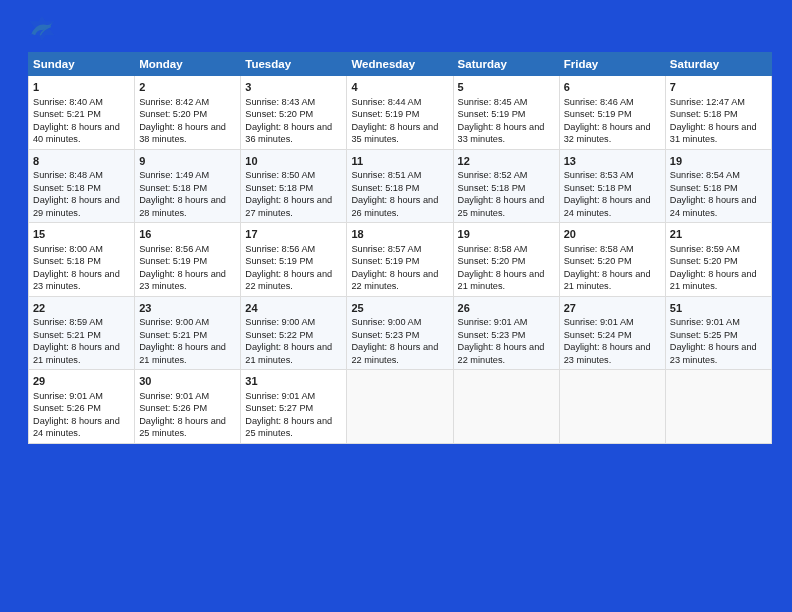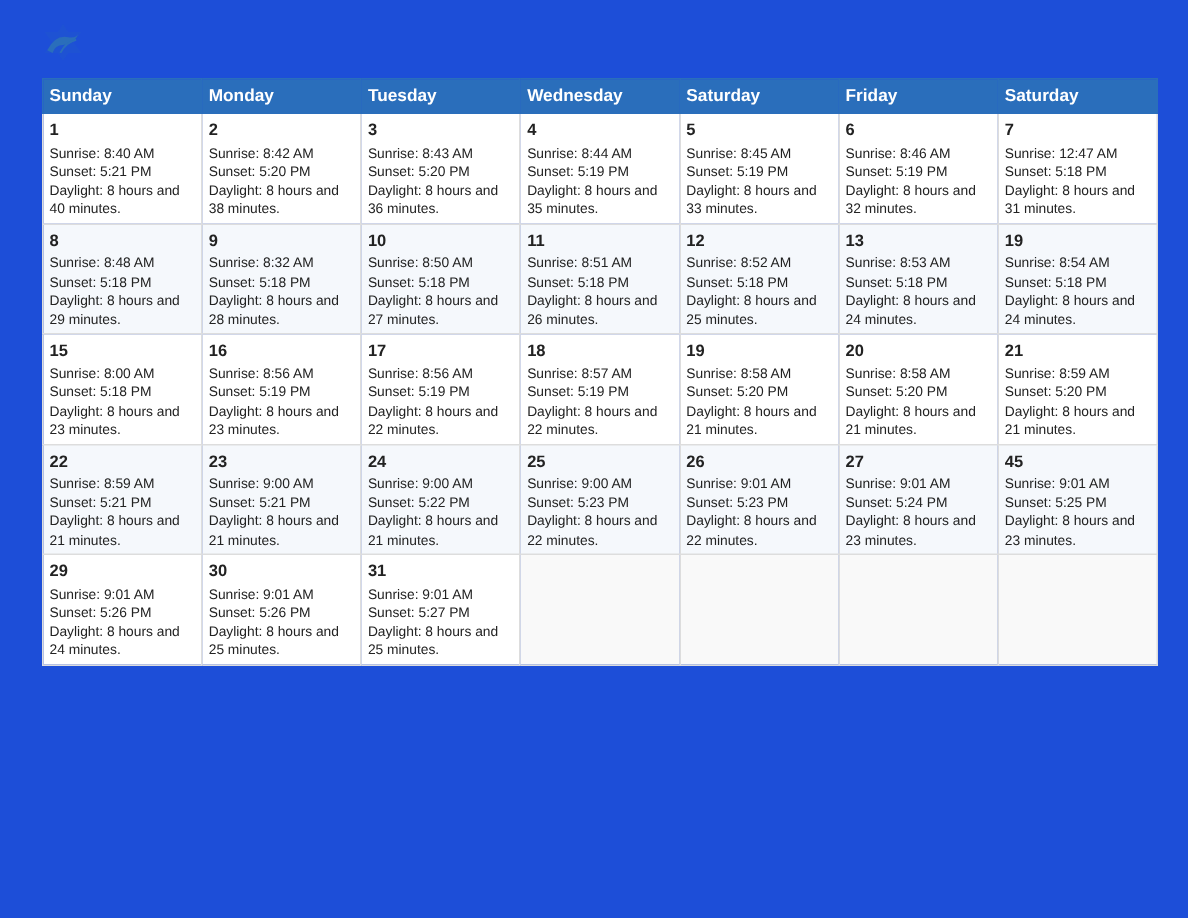--- a/index.html
+++ b/index.html
@@ -124,21 +124,21 @@
           <td><span class="day-num">1</span><span>Sunrise: 8:40 AM</span><br><span>Sunset: 5:21 PM</span><br><span>Daylight: 8 hours and 40 minutes.</span></td>
           <td><span class="day-num">2</span><span>Sunrise: 8:42 AM</span><br><span>Sunset: 5:20 PM</span><br><span>Daylight: 8 hours and 38 minutes.</span></td>
           <td><span class="day-num">3</span><span>Sunrise: 8:43 AM</span><br><span>Sunset: 5:20 PM</span><br><span>Daylight: 8 hours and 36 minutes.</span></td>
           <td><span class="day-num">4</span><span>Sunrise: 8:44 AM</span><br><span>Sunset: 5:19 PM</span><br><span>Daylight: 8 hours and 35 minutes.</span></td>
           <td><span class="day-num">5</span><span>Sunrise: 8:45 AM</span><br><span>Sunset: 5:19 PM</span><br><span>Daylight: 8 hours and 33 minutes.</span></td>
           <td><span class="day-num">6</span><span>Sunrise: 8:46 AM</span><br><span>Sunset: 5:19 PM</span><br><span>Daylight: 8 hours and 32 minutes.</span></td>
           <td><span class="day-num">7</span><span>Sunrise: 12:47 AM</span><br><span>Sunset: 5:18 PM</span><br><span>Daylight: 8 hours and 31 minutes.</span></td>
         </tr>
         <tr>
           <td><span class="day-num">8</span><span>Sunrise: 8:48 AM</span><br><span>Sunset: 5:18 PM</span><br><span>Daylight: 8 hours and 29 minutes.</span></td>
-          <td><span class="day-num">9</span><span>Sunrise: 8:32 AM</span><br><span>Sunset: 5:18 PM</span><br><span>Daylight: 8 hours and 28 minutes.</span></td>
+          <td><span class="day-num">9</span><span>Sunrise: 1:49 AM</span><br><span>Sunset: 5:18 PM</span><br><span>Daylight: 8 hours and 28 minutes.</span></td>
           <td><span class="day-num">10</span><span>Sunrise: 8:50 AM</span><br><span>Sunset: 5:18 PM</span><br><span>Daylight: 8 hours and 27 minutes.</span></td>
           <td><span class="day-num">11</span><span>Sunrise: 8:51 AM</span><br><span>Sunset: 5:18 PM</span><br><span>Daylight: 8 hours and 26 minutes.</span></td>
           <td><span class="day-num">12</span><span>Sunrise: 8:52 AM</span><br><span>Sunset: 5:18 PM</span><br><span>Daylight: 8 hours and 25 minutes.</span></td>
           <td><span class="day-num">13</span><span>Sunrise: 8:53 AM</span><br><span>Sunset: 5:18 PM</span><br><span>Daylight: 8 hours and 24 minutes.</span></td>
           <td><span class="day-num">19</span><span>Sunrise: 8:54 AM</span><br><span>Sunset: 5:18 PM</span><br><span>Daylight: 8 hours and 24 minutes.</span></td>
         </tr>
         <tr>
           <td><span class="day-num">15</span><span>Sunrise: 8:00 AM</span><br><span>Sunset: 5:18 PM</span><br><span>Daylight: 8 hours and 23 minutes.</span></td>
           <td><span class="day-num">16</span><span>Sunrise: 8:56 AM</span><br><span>Sunset: 5:19 PM</span><br><span>Daylight: 8 hours and 23 minutes.</span></td>
           <td><span class="day-num">17</span><span>Sunrise: 8:56 AM</span><br><span>Sunset: 5:19 PM</span><br><span>Daylight: 8 hours and 22 minutes.</span></td>
@@ -147,21 +147,21 @@
           <td><span class="day-num">20</span><span>Sunrise: 8:58 AM</span><br><span>Sunset: 5:20 PM</span><br><span>Daylight: 8 hours and 21 minutes.</span></td>
           <td><span class="day-num">21</span><span>Sunrise: 8:59 AM</span><br><span>Sunset: 5:20 PM</span><br><span>Daylight: 8 hours and 21 minutes.</span></td>
         </tr>
         <tr>
           <td><span class="day-num">22</span><span>Sunrise: 8:59 AM</span><br><span>Sunset: 5:21 PM</span><br><span>Daylight: 8 hours and 21 minutes.</span></td>
           <td><span class="day-num">23</span><span>Sunrise: 9:00 AM</span><br><span>Sunset: 5:21 PM</span><br><span>Daylight: 8 hours and 21 minutes.</span></td>
           <td><span class="day-num">24</span><span>Sunrise: 9:00 AM</span><br><span>Sunset: 5:22 PM</span><br><span>Daylight: 8 hours and 21 minutes.</span></td>
           <td><span class="day-num">25</span><span>Sunrise: 9:00 AM</span><br><span>Sunset: 5:23 PM</span><br><span>Daylight: 8 hours and 22 minutes.</span></td>
           <td><span class="day-num">26</span><span>Sunrise: 9:01 AM</span><br><span>Sunset: 5:23 PM</span><br><span>Daylight: 8 hours and 22 minutes.</span></td>
           <td><span class="day-num">27</span><span>Sunrise: 9:01 AM</span><br><span>Sunset: 5:24 PM</span><br><span>Daylight: 8 hours and 23 minutes.</span></td>
-          <td><span class="day-num">45</span><span>Sunrise: 9:01 AM</span><br><span>Sunset: 5:25 PM</span><br><span>Daylight: 8 hours and 23 minutes.</span></td>
+          <td><span class="day-num">51</span><span>Sunrise: 9:01 AM</span><br><span>Sunset: 5:25 PM</span><br><span>Daylight: 8 hours and 23 minutes.</span></td>
         </tr>
         <tr>
           <td><span class="day-num">29</span><span>Sunrise: 9:01 AM</span><br><span>Sunset: 5:26 PM</span><br><span>Daylight: 8 hours and 24 minutes.</span></td>
           <td><span class="day-num">30</span><span>Sunrise: 9:01 AM</span><br><span>Sunset: 5:26 PM</span><br><span>Daylight: 8 hours and 25 minutes.</span></td>
           <td><span class="day-num">31</span><span>Sunrise: 9:01 AM</span><br><span>Sunset: 5:27 PM</span><br><span>Daylight: 8 hours and 25 minutes.</span></td>
           <td class="empty-cell"></td>
           <td class="empty-cell"></td>
           <td class="empty-cell"></td>
           <td class="empty-cell"></td>
         </tr>

